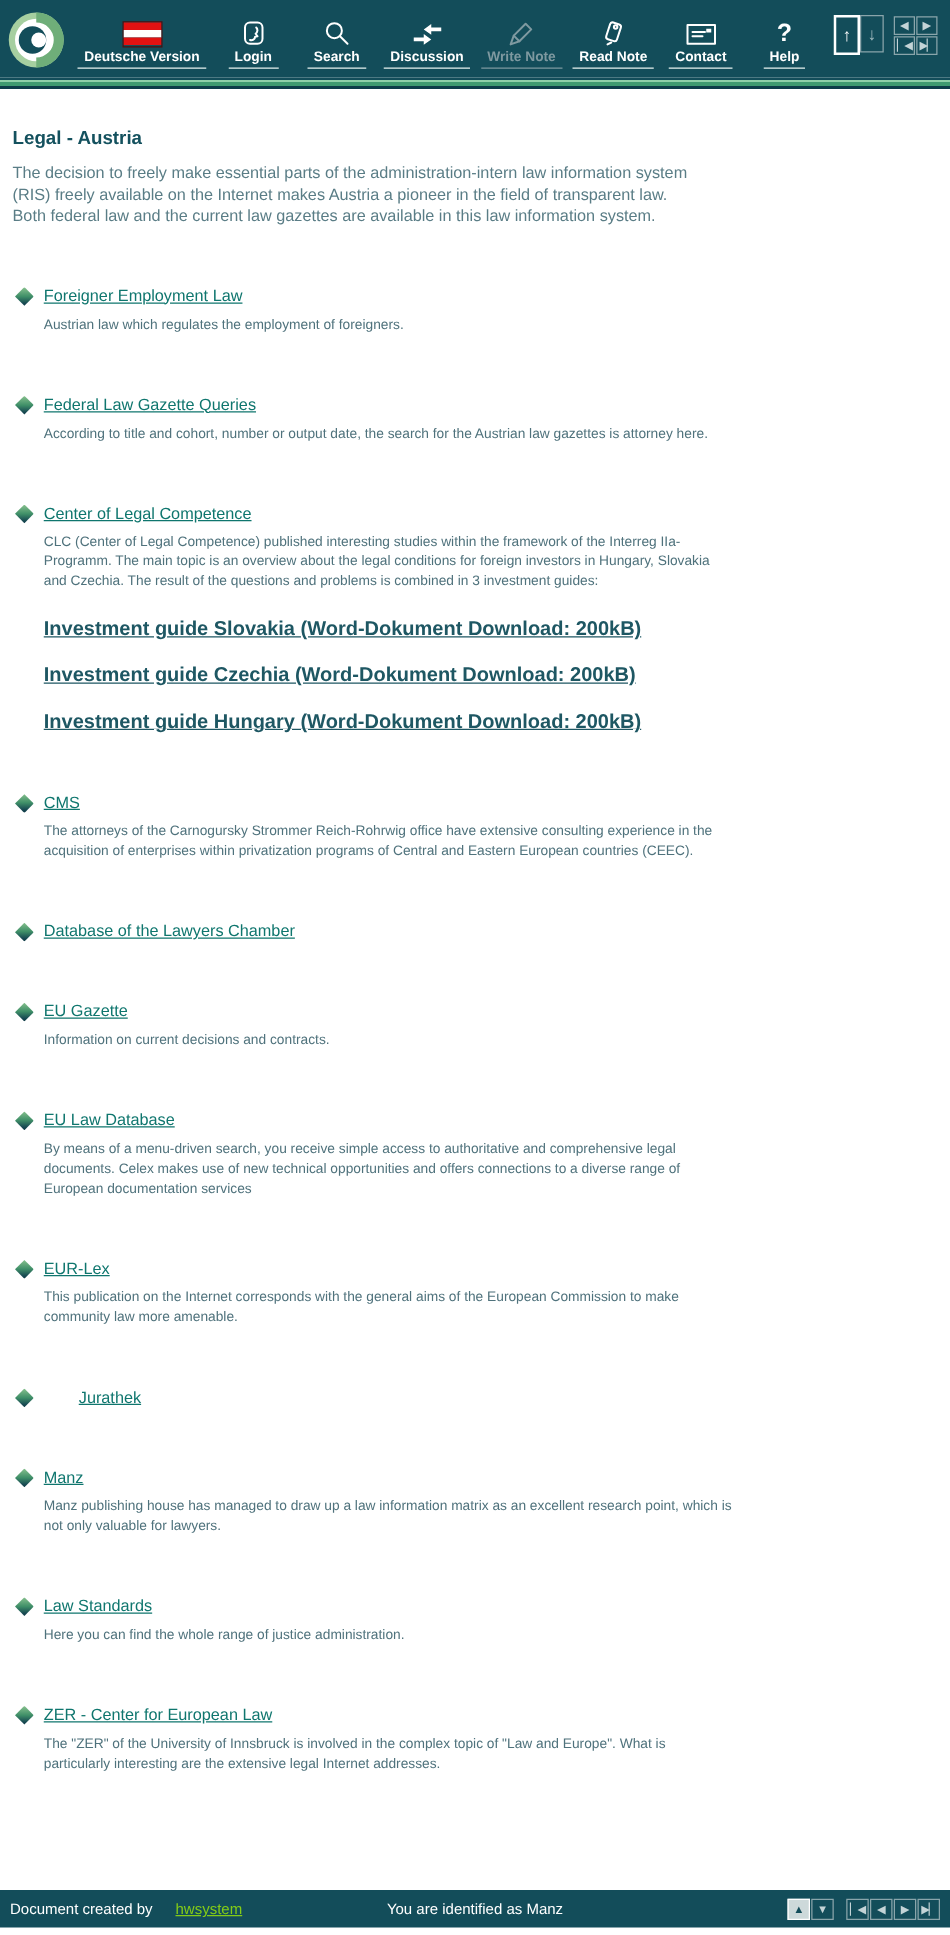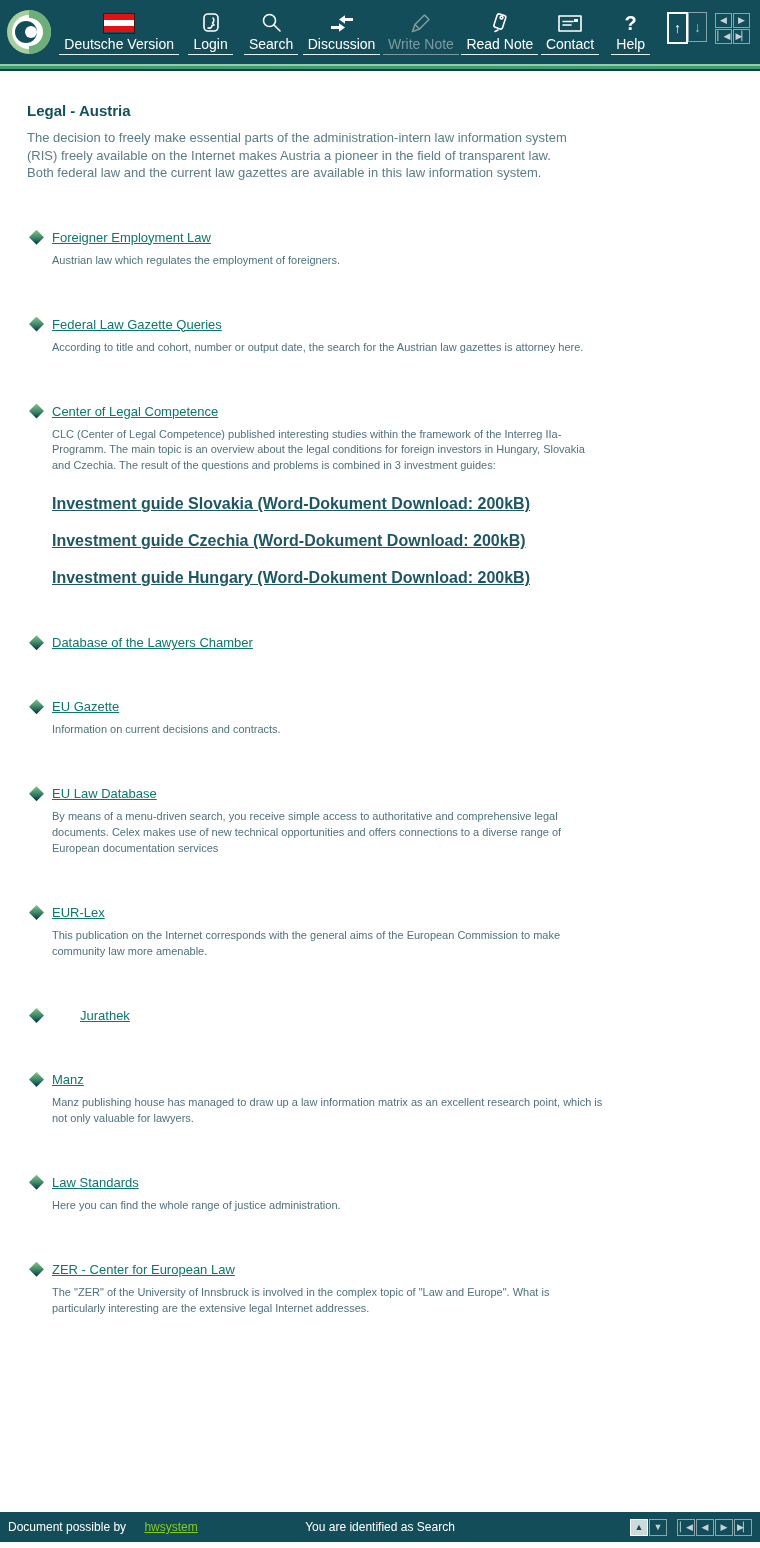--- a/index.html
+++ b/index.html
@@ -5,21 +5,21 @@
   html,body{margin:0;padding:0;background:#fff;}
   .page{position:relative;width:760px;height:1548px;overflow:hidden;background:#fff;
         font-family:"Liberation Sans",sans-serif;}
 
   
   .topbar{height:62px;background:#134d5a;display:flex;align-items:center;padding:0 6px 0 4px;}
   .logo{width:46px;height:46px;flex:0 0 auto;margin:2px 6px 0 2px;}
   .nav-items{display:flex;flex:1;justify-content:space-around;align-items:flex-end;height:52px;padding-bottom:4px;}
   .nav-item{display:flex;flex-direction:column;align-items:center;cursor:pointer;min-width:58px;}
   .nav-icon{height:24px;display:flex;align-items:center;justify-content:center;margin-bottom:1px;}
-  .nav-label{color:#fff;font-size:14px;font-weight:normal;white-space:nowrap;
+  .nav-label{color:#fff;font-size:11px;font-weight:bold;white-space:nowrap;
              border-bottom:1px solid #e8f2f0;padding:0 5px 2px;}
   .nav-item.disabled .nav-label{color:#7e99a0;border-bottom-color:#7e99a0;}
   .flag{width:30px;height:19px;display:flex;flex-direction:column;border:1px solid #4a1010;}
   .flag div{flex:1;}
   .flag .r{background:#e11212;}
   .flag .w{background:#fff;}
   .helpmark{color:#fff;font-size:20px;font-weight:bold;line-height:20px;}
 
   .pager{display:flex;align-items:center;gap:8px;margin:0 4px 6px 6px;}
   .updown{display:flex;}
@@ -28,21 +28,21 @@
   .ud-btn.up{border:2px solid #fff;background:#134d5a;}
   .ud-btn.down{border:1px solid #8aa5ab;color:#9db7bc;background:#134d5a;}
   .grid2{display:grid;grid-template-columns:17px 17px;grid-template-rows:15px 15px;gap:1px;}
   .g-btn{border:1px solid #8aa5ab;display:flex;align-items:center;justify-content:center;
          color:#c3d3d6;font-size:9px;cursor:pointer;background:#134d5a;line-height:1;}
 
   .accent{height:10px;background:linear-gradient(180deg,#134d5a 0 2px,#8fd0a8 2px 4px,
             #3f9b70 4px 7px,#0d3d48 7px 9px,#ffffff 9px 10px);}
 
   
-  .content{padding:30px 0 0 10px;margin-left:17px;}
+  .content{padding:30px 0 0 10px;}
   .page-title{font-size:15px;font-weight:bold;color:#14515e;margin:0 0 10px;}
   .intro{font-size:13px;color:#5a7d86;line-height:1.35;max-width:548px;margin:0 0 46px;}
 
   .item{position:relative;padding-left:25px;margin-bottom:46px;}
   .bullet{position:absolute;left:2px;top:2px;width:15px;height:15px;
           clip-path:polygon(50% 0,100% 50%,50% 100%,0 50%);
           background:linear-gradient(180deg,#86c08d 0%,#3f8f68 48%,#174852 85%,#0e3a44 100%);}
   .item-link{font-size:13px;color:#0f766e;text-decoration:underline;cursor:pointer;display:inline-block;}
   .item-desc{font-size:11px;color:#4f727c;line-height:1.45;max-width:552px;margin-top:7px;}
   .sub-links{margin-top:21px;}
@@ -172,36 +172,37 @@
     <h1 class="page-title">Legal - Austria</h1>
     <p class="intro">The decision to freely make essential parts of the administration-intern law information system (RIS) freely available on the Internet makes Austria a pioneer in the field of transparent law. Both federal law and the current law gazettes are available in this law information system.</p>
     <div id="link-list">
         <div class="item"><span class="bullet"></span><a class="item-link">Foreigner Employment Law</a><div class="item-desc">Austrian law which regulates the employment of foreigners.</div></div>
         <div class="item"><span class="bullet"></span><a class="item-link">Federal Law Gazette Queries</a><div class="item-desc">According to title and cohort, number or output date, the search for the Austrian law gazettes is attorney here.</div></div>
         <div class="item"><span class="bullet"></span><a class="item-link">Center of Legal Competence</a><div class="item-desc">CLC (Center of Legal Competence) published interesting studies within the framework of the Interreg IIa-Programm. The main topic is an overview about the legal conditions for foreign investors in Hungary, Slovakia and Czechia. The result of the questions and problems is combined in 3 investment guides:</div><div class="sub-links">
             <a class="sub-link">Investment guide Slovakia (Word-Dokument Download: 200kB)</a>
             <a class="sub-link">Investment guide Czechia (Word-Dokument Download: 200kB)</a>
             <a class="sub-link">Investment guide Hungary (Word-Dokument Download: 200kB)</a>
           </div></div>
+        <div class="item"><span class="bullet"></span><a class="item-link">CMS</a><div class="item-desc">The attorneys of the Carnogursky Strommer Reich-Rohrwig office have  extensive consulting experience in the acquisition of enterprises within privatization programs of Central and Eastern European countries (CEEC).</div></div>
         <div class="item"><span class="bullet"></span><a class="item-link">Database of the Lawyers Chamber</a></div>
         <div class="item"><span class="bullet"></span><a class="item-link">EU Gazette</a><div class="item-desc">Information on current decisions and contracts.</div></div>
         <div class="item"><span class="bullet"></span><a class="item-link">EU Law Database</a><div class="item-desc">By means of a menu-driven search, you receive simple access to authoritative and comprehensive legal documents. Celex makes use of new technical opportunities and offers connections to a diverse range of European documentation services</div></div>
         <div class="item"><span class="bullet"></span><a class="item-link">EUR-Lex</a><div class="item-desc">This publication on the Internet corresponds with the general aims of the European Commission to make community law more amenable.</div></div>
         <div class="item indented"><span class="bullet"></span><a class="item-link">Jurathek</a></div>
         <div class="item"><span class="bullet"></span><a class="item-link">Manz</a><div class="item-desc">Manz publishing house has managed to draw up a law information matrix as an excellent research point, which is not only valuable for lawyers.</div></div>
         <div class="item"><span class="bullet"></span><a class="item-link">Law Standards</a><div class="item-desc">Here you can find the whole range of justice administration.</div></div>
         <div class="item"><span class="bullet"></span><a class="item-link">ZER - Center for European Law</a><div class="item-desc">The "ZER" of the University of Innsbruck is involved in the complex topic of "Law and Europe". What is particularly interesting are the extensive legal Internet addresses.</div></div>
       </div>
   </div>
 
   <div class="footer">
     <div class="footer-left">
-      <span>Document possible by </span><a>hwsystem</a>
-    </div>
-    <div class="footer-center">You are identified as Search</div>
+      <span>Document created by </span><a>hwsystem</a>
+    </div>
+    <div class="footer-center">You are identified as Manz</div>
     <div class="footer-btns">
       <div class="fgroup">
         <div class="f-btn lit">▲</div>
         <div class="f-btn">▼</div>
       </div>
       <div class="fgroup">
         <div class="f-btn barglyph">▏◀</div>
         <div class="f-btn">◀</div>
         <div class="f-btn">▶</div>
         <div class="f-btn barglyph">▶▏</div>

